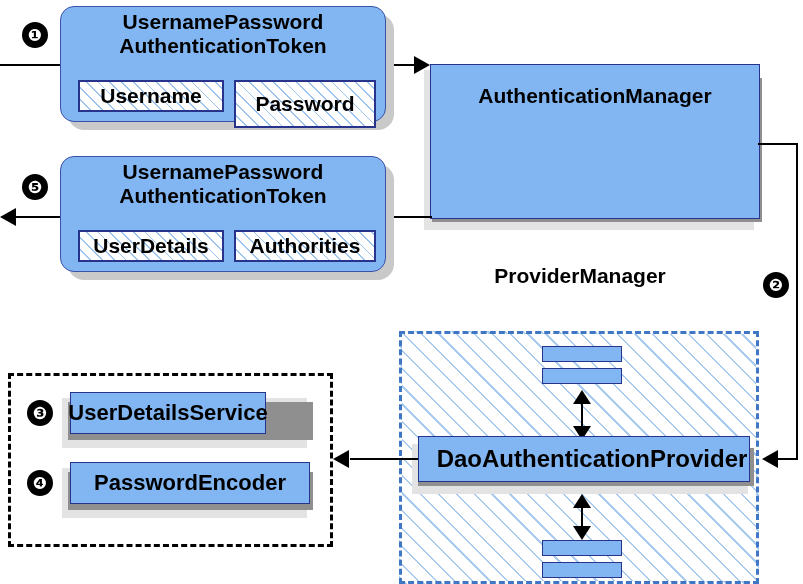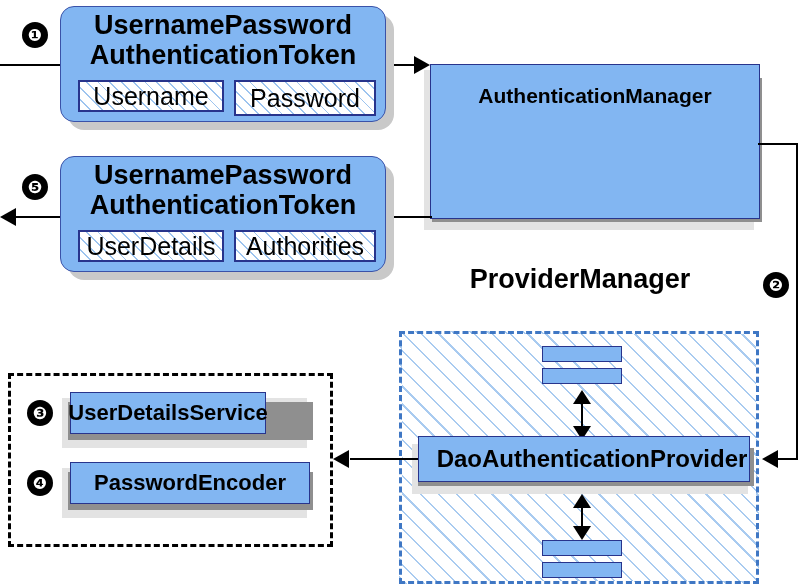--- a/index.html
+++ b/index.html
@@ -33,42 +33,42 @@
   .arrow-u{border-left:9px solid transparent;border-right:9px solid transparent;border-bottom:14px solid #000;}
   .arrow-d{border-left:9px solid transparent;border-right:9px solid transparent;border-top:14px solid #000;}
 
   .bullet{position:absolute;width:26px;height:26px;border-radius:50%;background:#000;
           color:#fff;font-size:17px;font-weight:bold;display:flex;align-items:center;
           justify-content:center;line-height:1;font-family:"DejaVu Sans",sans-serif;}
 
   .dashed-box{position:absolute;box-sizing:border-box;border:3px dashed #000;background:transparent;}
   .dashed-blue{position:absolute;box-sizing:border-box;border:3px dashed #3f77c4;}
 
-  .title-2l{position:absolute;text-align:center;font-weight:bold;font-size:27px;line-height:1.12;color:#000;}
+  .title-2l{position:absolute;text-align:center;font-weight:bold;font-size:21px;line-height:1.12;color:#000;}
 
   .inner-field{position:absolute;box-sizing:border-box;border:2px solid #28348c;
-      display:flex;align-items:center;justify-content:center;font-weight:normal;font-size:25px;color:#000;}
+      display:flex;align-items:center;justify-content:center;font-weight:bold;font-size:21px;color:#000;}
 </style>
 </head>
 <body>
 
 <div id="stage">
 
   <div class="line hline" style="left:0px;top:64px;width:80px;"></div>
   <div class="line hline" style="left:390px;top:64px;width:32px;"></div>
   <div class="arrow arrow-r" style="left:414px;top:56px;"></div>
 
   <div class="shadow" style="left:68px;top:14px;width:326px;height:116px;border-radius:16px;"></div>
   <div class="box blue rounded" style="left:60px;top:6px;width:326px;height:116px;"></div>
   <div class="title-2l" style="left:60px;top:10px;width:326px;">
     <div>UsernamePassword</div>
     <div>AuthenticationToken</div>
   </div>
   <div class="inner-field hatch" style="left:78px;top:80px;width:146px;height:32px;">Username</div>
-  <div class="inner-field hatch" style="left:234px;top:80px;width:142px;height:36px;">Password</div>
+  <div class="inner-field hatch" style="left:234px;top:80px;width:142px;height:48px;">Password</div>
 
   <div class="bullet" style="left:22px;top:22px;">❶</div>
 
   <div class="shadow-light" style="left:424px;top:70px;width:330px;height:160px;"></div>
   <div class="shadow2" style="left:432px;top:78px;width:330px;height:144px;"></div>
   <div class="box blue" style="left:430px;top:64px;width:330px;height:155px;"></div>
   <div style="position:absolute;left:430px;top:84px;width:330px;text-align:center;font-weight:bold;font-size:21px;color:#000;">AuthenticationManager</div>
 
   <div class="line hline" style="left:758px;top:143px;width:40px;"></div>
   <div class="line vline" style="left:796px;top:143px;height:317px;"></div>

